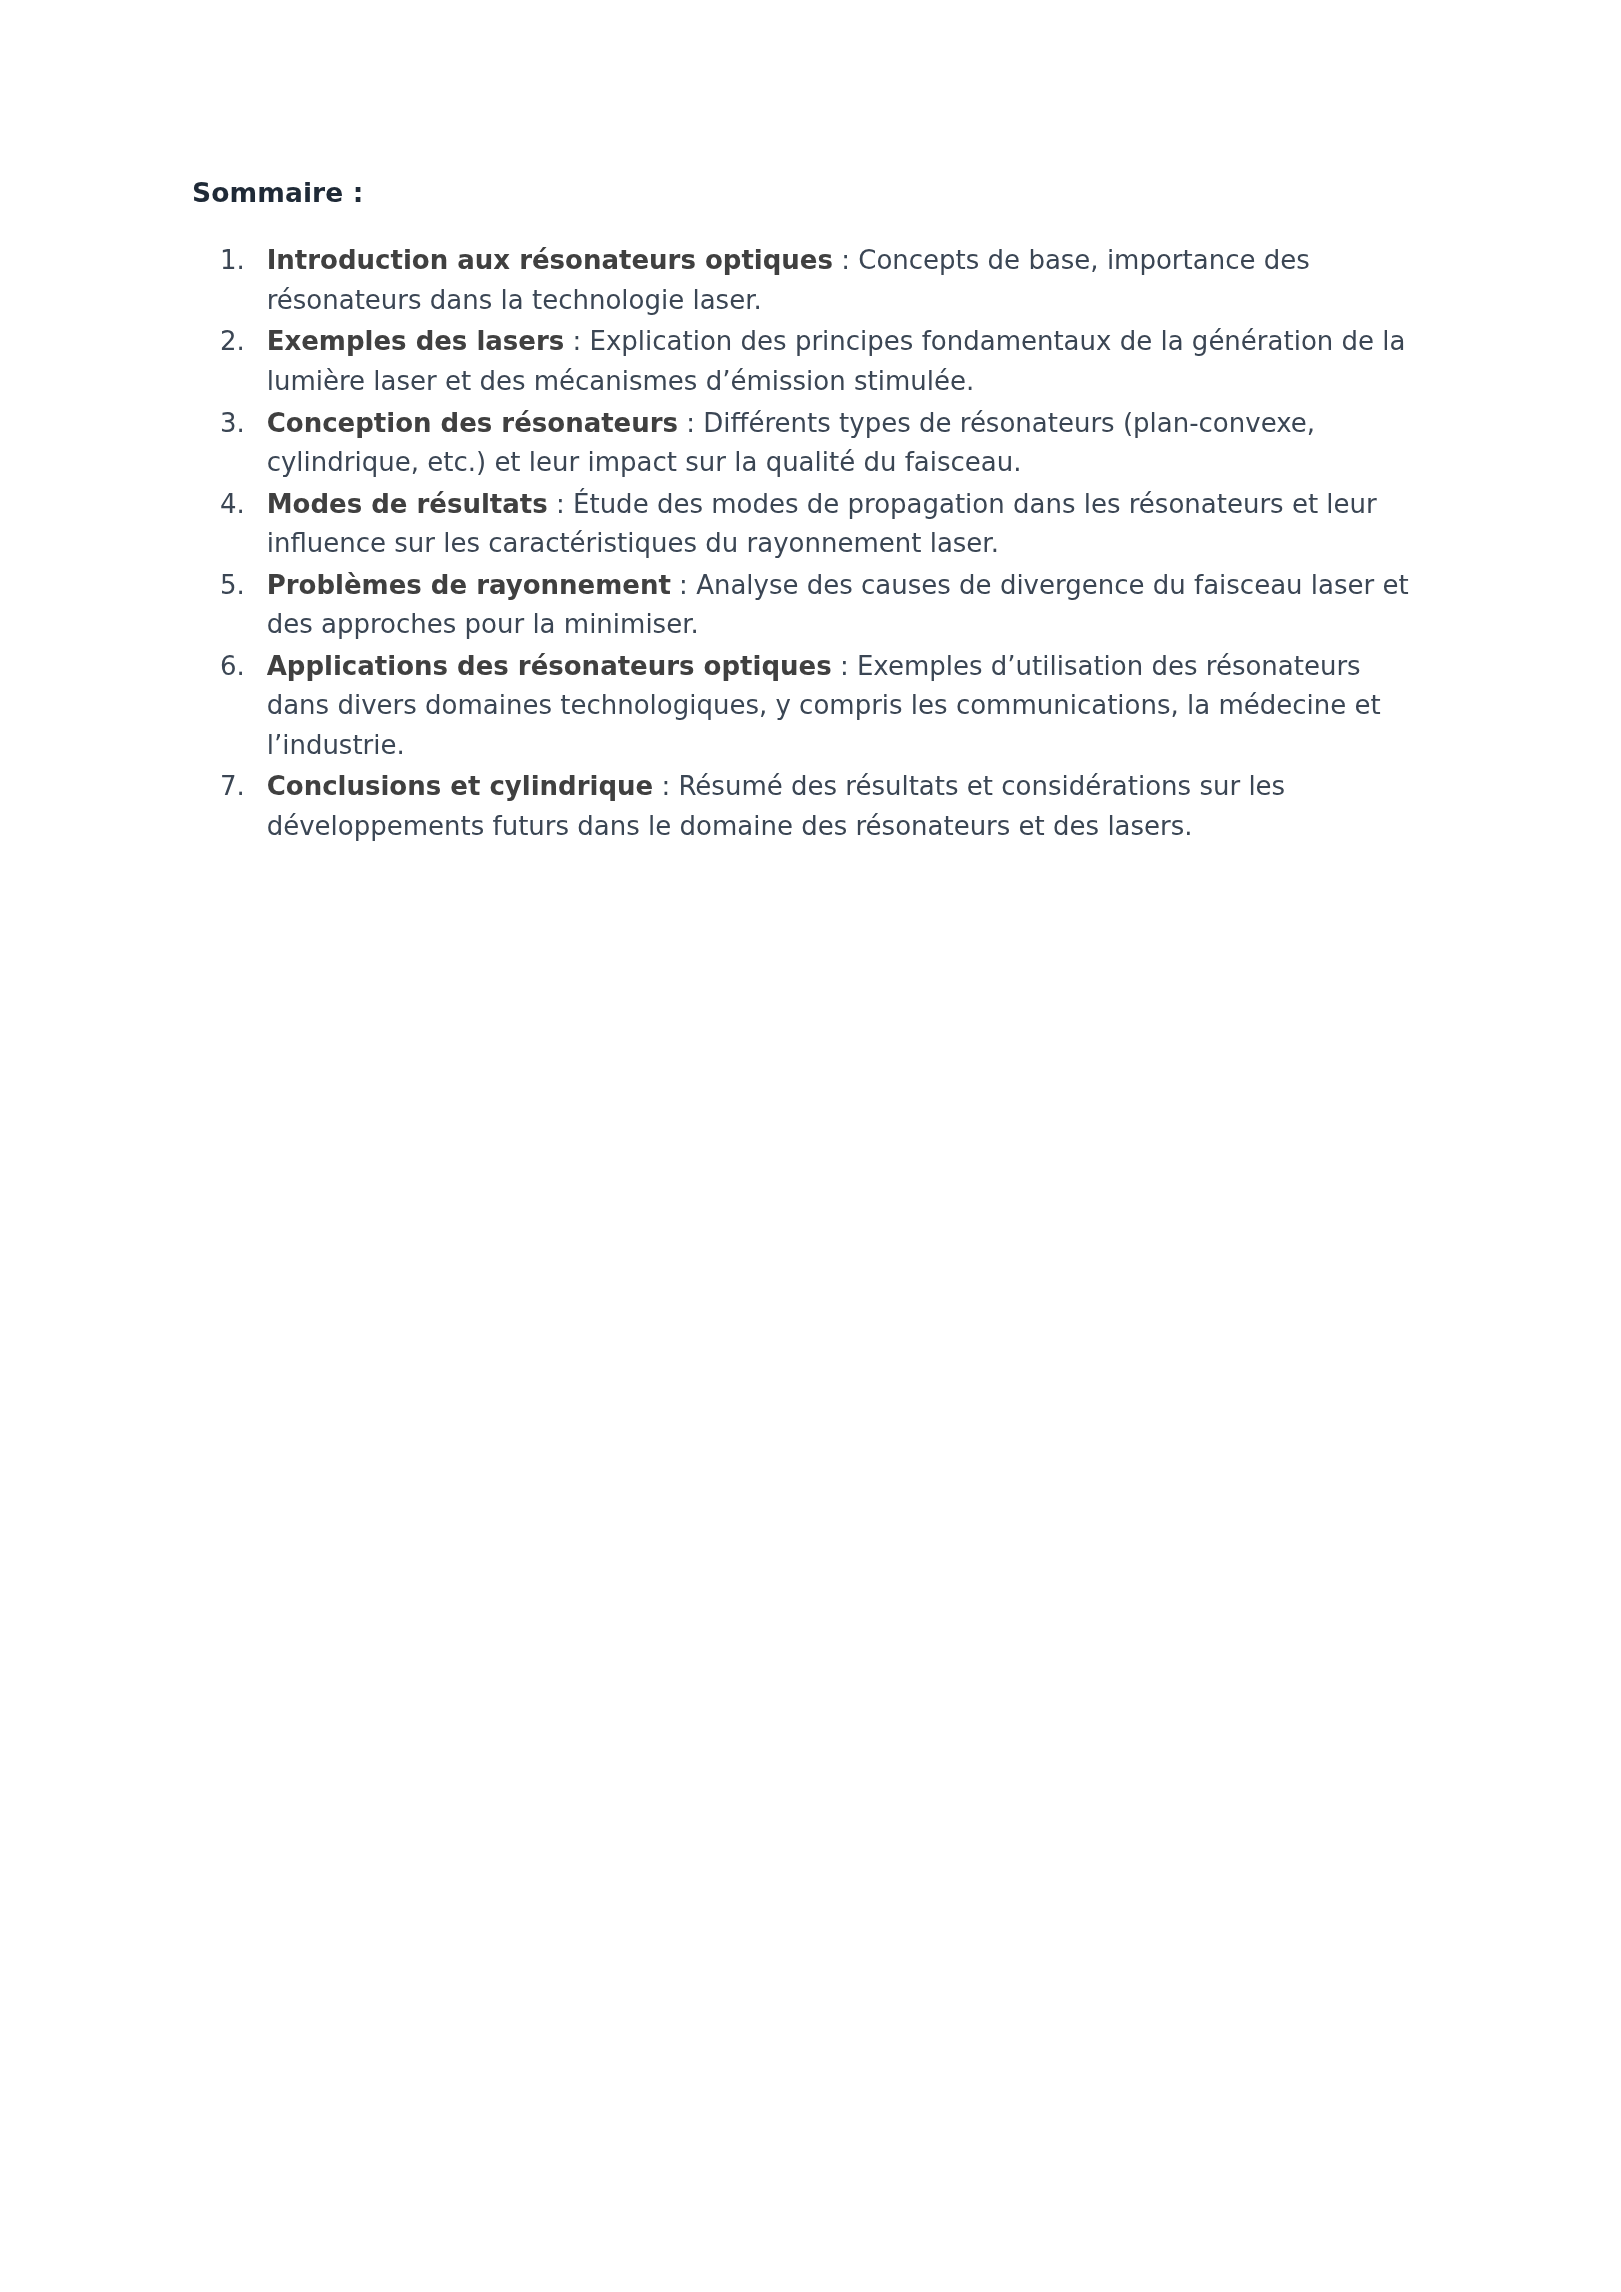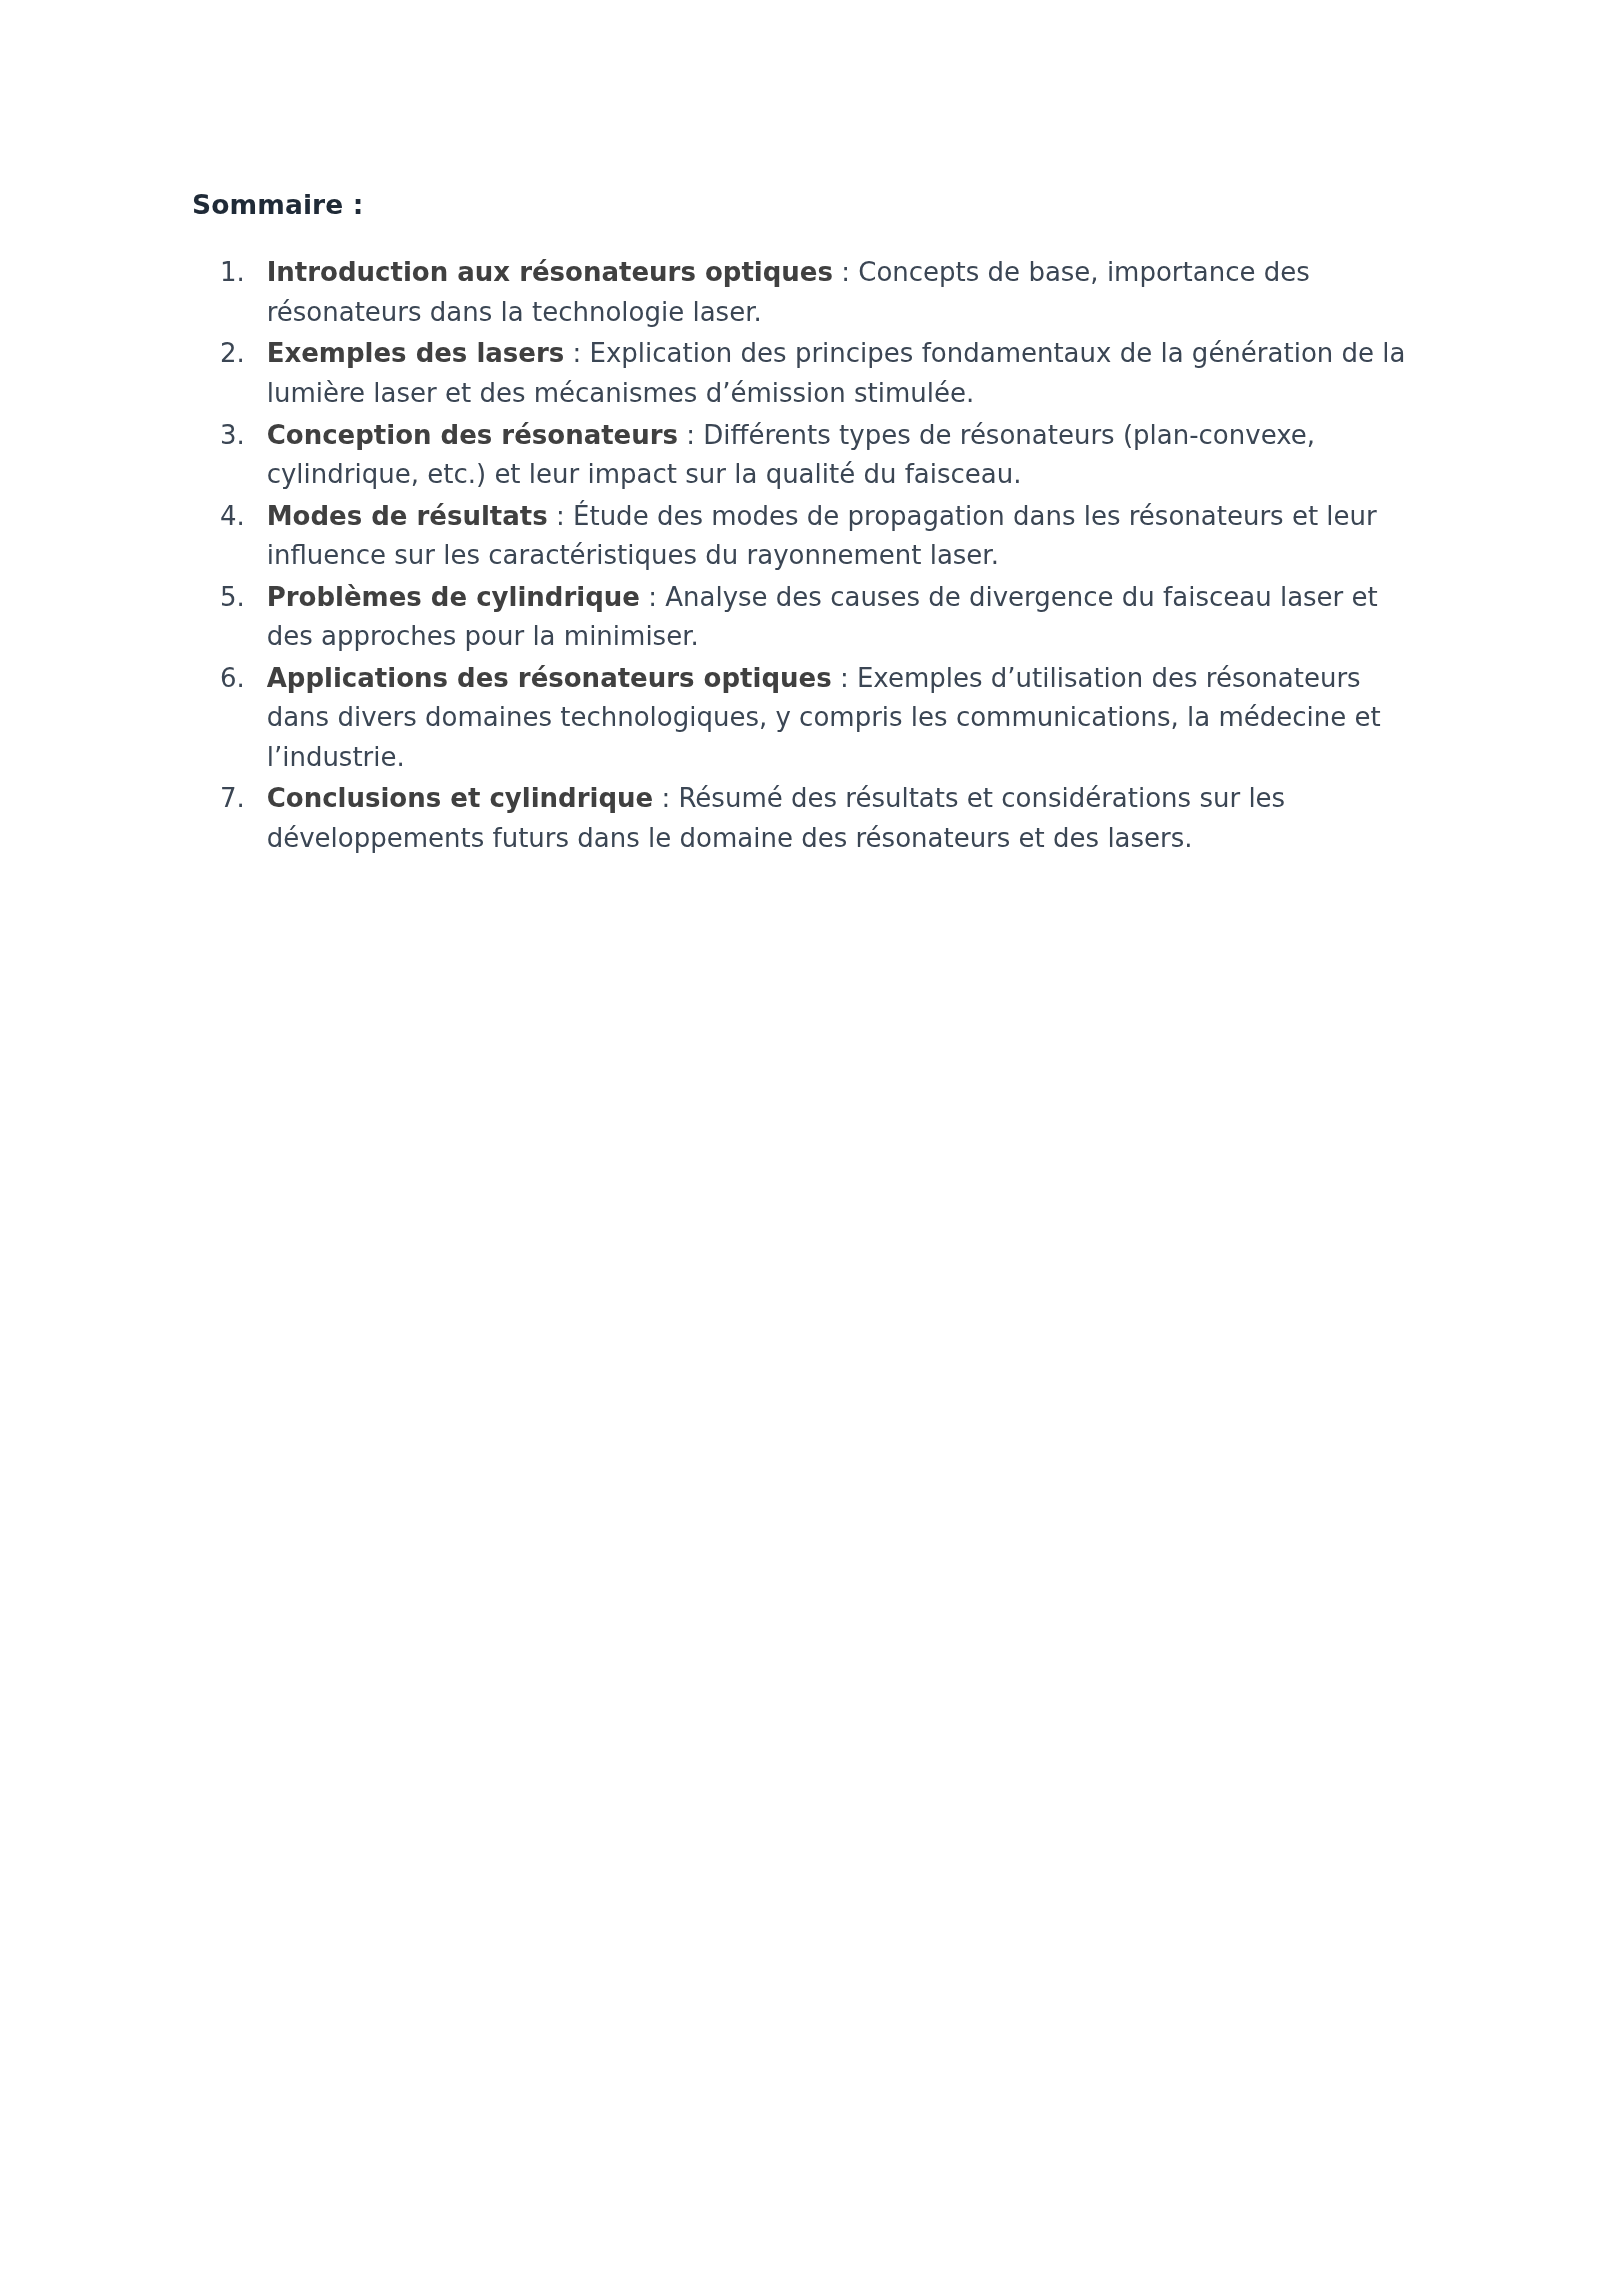--- a/index.html
+++ b/index.html
@@ -20,21 +20,21 @@
     height: 2293px;
     background: #ffffff;
     box-sizing: border-box;
     padding: 176px 196px 0 192px;
   }
   .doc-title {
     font-size: 26.5px;
     font-weight: bold;
     color: #1f2a37;
     letter-spacing: 0.1px;
-    margin: 12px 0 31px 0;
+    margin: 0 0 31px 0;
     line-height: 1.3;
   }
   ol.summary-list {
     margin: 0;
     padding: 0 0 0 61px;
     list-style-position: outside;
     list-style-type: decimal;
     font-size: 26px;
     line-height: 1.52;
     color: #3b4654;
@@ -75,21 +75,21 @@
 
     <li>
       <span class="item-title">Conception des résonateurs</span><span class="item-desc"> : Différents types de résonateurs (plan-convexe, cylindrique, etc.) et leur impact sur la qualité du faisceau.</span>
     </li>
 
     <li>
       <span class="item-title">Modes de résultats</span><span class="item-desc"> : Étude des modes de propagation dans les résonateurs et leur influence sur les caractéristiques du rayonnement laser.</span>
     </li>
 
     <li>
-      <span class="item-title">Problèmes de cylindrique</span><span class="item-desc"> : Analyse des causes de divergence du faisceau laser et des approches pour la minimiser.</span>
+      <span class="item-title">Problèmes de rayonnement</span><span class="item-desc"> : Analyse des causes de divergence du faisceau laser et des approches pour la minimiser.</span>
     </li>
 
     <li>
       <span class="item-title">Applications des résonateurs optiques</span><span class="item-desc"> : Exemples d’utilisation des résonateurs dans divers domaines technologiques, y compris les communications, la médecine et l’industrie.</span>
     </li>
 
     <li>
       <span class="item-title">Conclusions et cylindrique</span><span class="item-desc"> : Résumé des résultats et considérations sur les développements futurs dans le domaine des résonateurs et des lasers.</span>
     </li>
 

